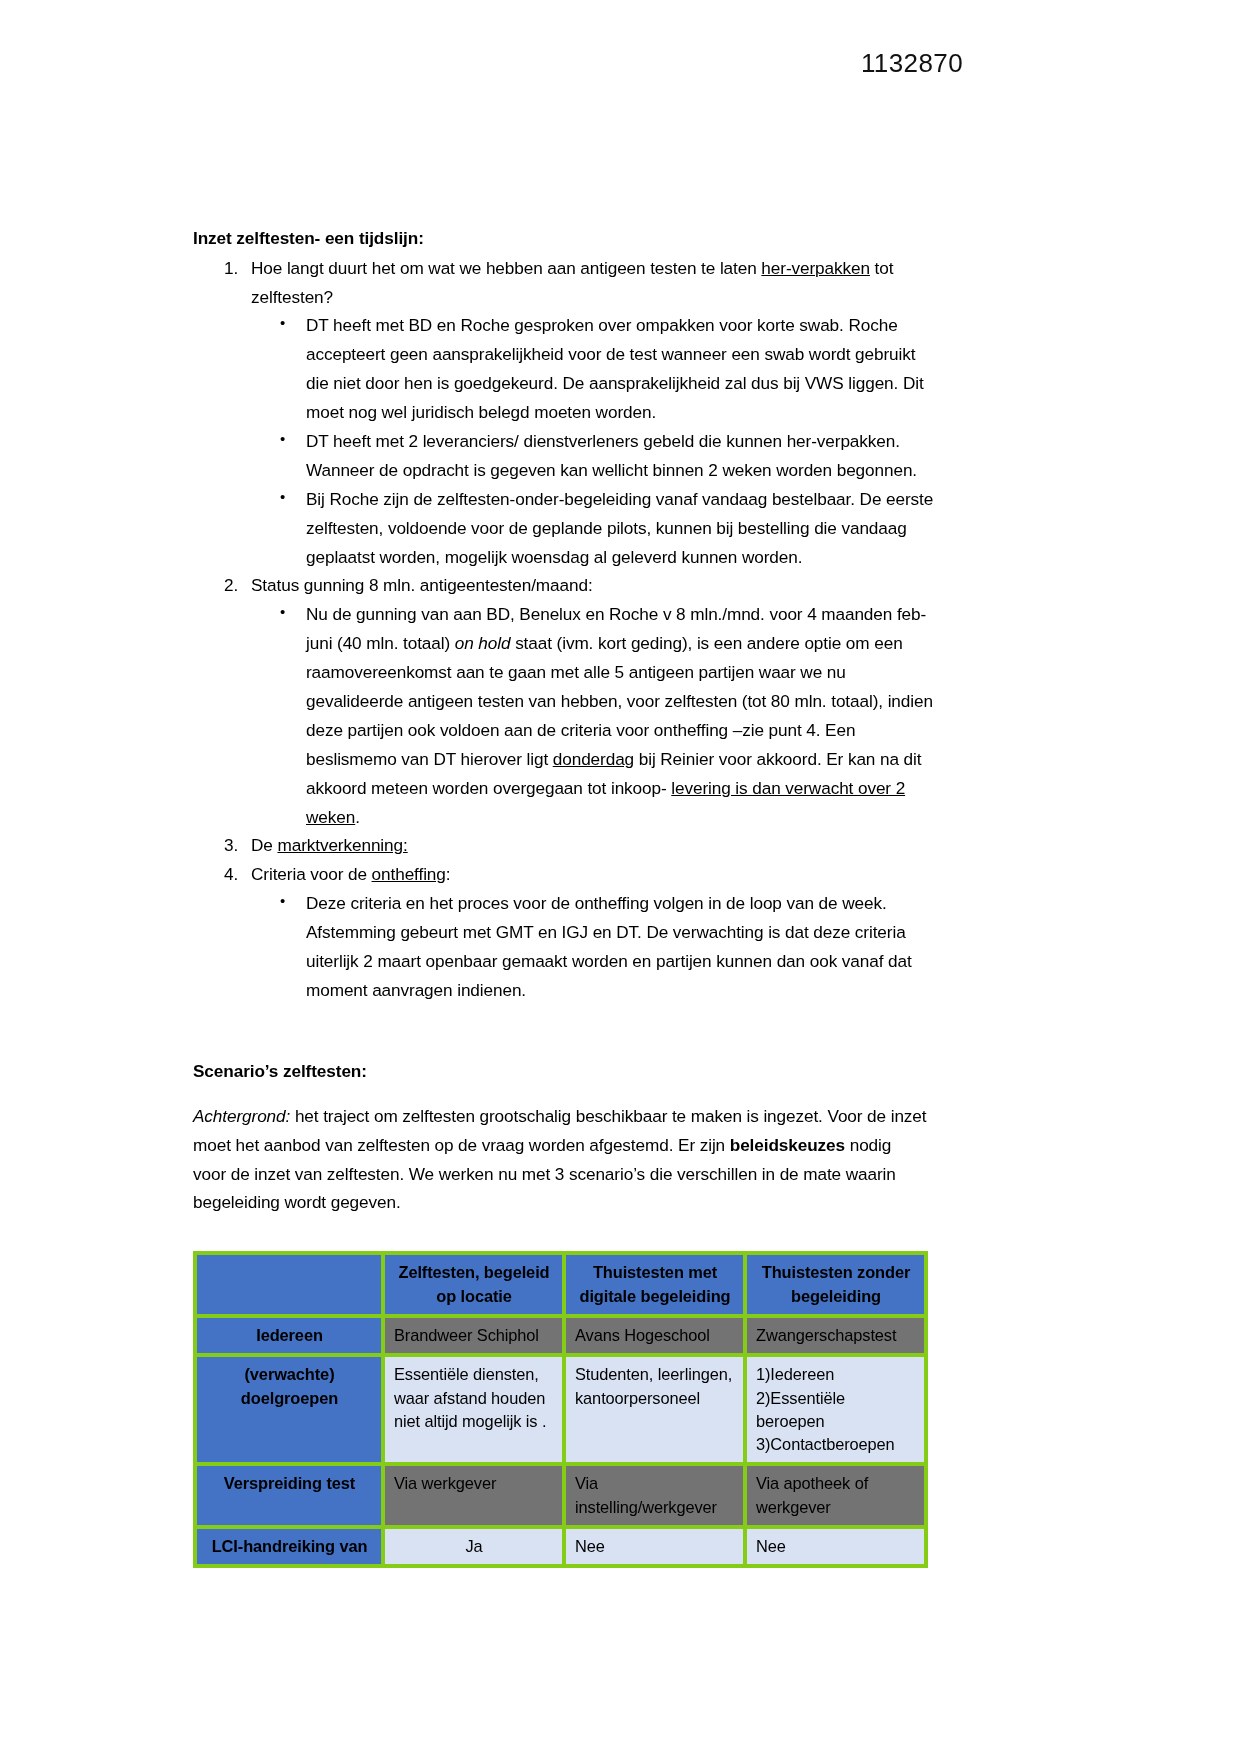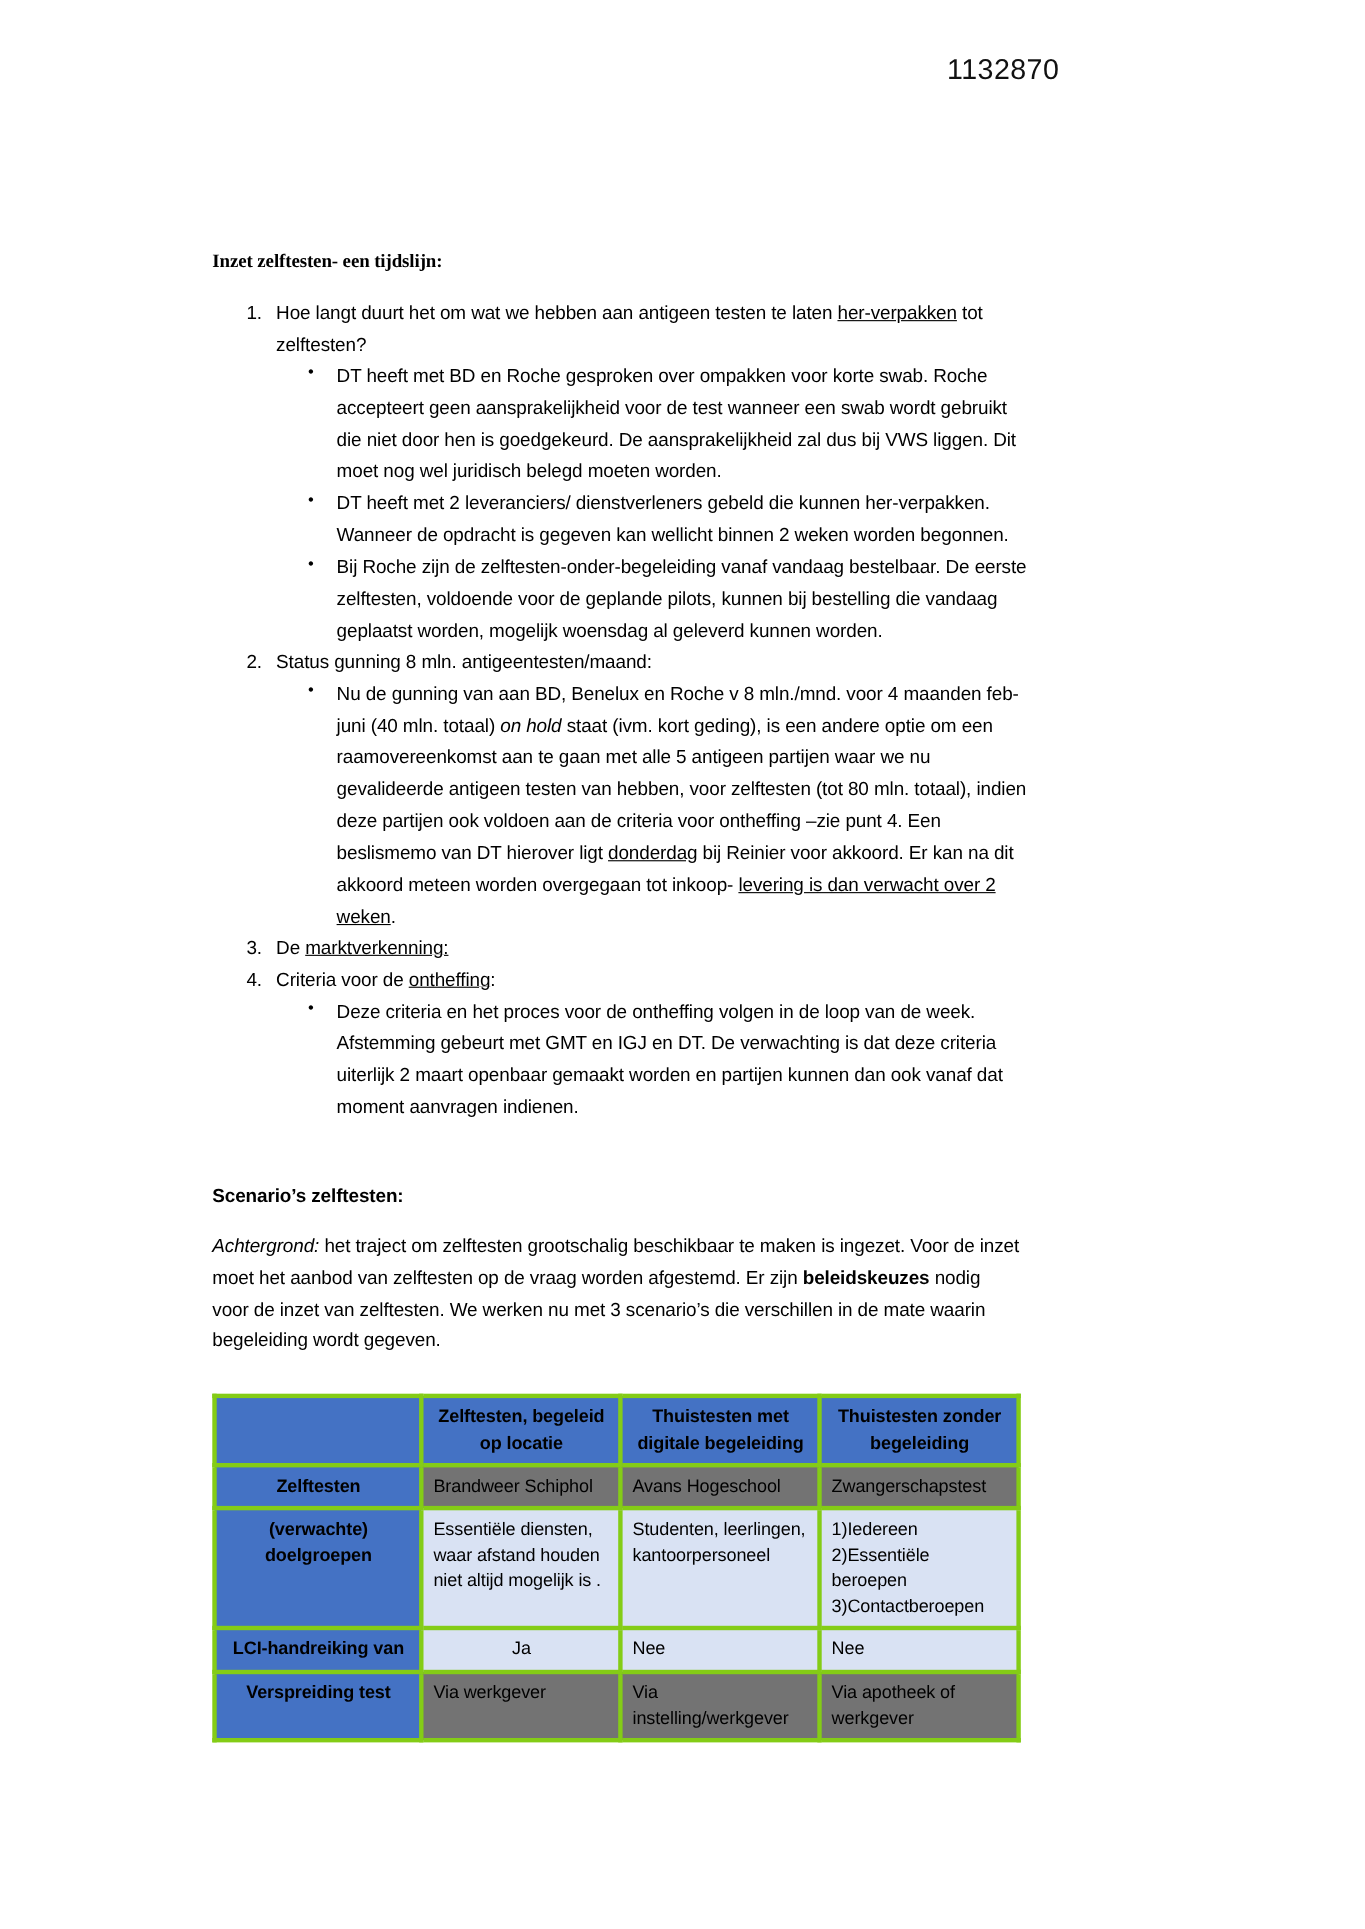--- a/index.html
+++ b/index.html
@@ -30,23 +30,22 @@
   .content {
     position: absolute;
     left: 193px;
     top: 225px;
     width: 745px;
   }
   .heading {
     font-weight: bold;
     font-size: 17.2px;
     line-height: 1.55;
-    margin: 0 0 18px 0;
-    letter-spacing: -0.1px;
-    font-family: Liberation Serif, serif;
+    margin: 0 0 2px 0;
+    letter-spacing: -0.1px;
   }
   ol.num-list {
     margin: 0;
     padding: 0;
     list-style: none;
     counter-reset: numitem;
   }
   ol.num-list > li {
     position: relative;
     padding-left: 58px;
@@ -199,42 +198,42 @@
           <col class="col-d">
       </colgroup>
       <tbody>
         <tr>
           <td class="th-blue"></td>
           <td class="th-blue">Zelftesten, begeleid op locatie</td>
           <td class="th-blue">Thuistesten met digitale begeleiding</td>
           <td class="th-blue">Thuistesten zonder begeleiding</td>
         </tr>
         <tr>
-          <td class="rowhead">Zelftesten</td>
+          <td class="rowhead">Iedereen</td>
           <td class="cell-mid">Brandweer Schiphol</td>
           <td class="cell-mid">Avans Hogeschool</td>
           <td class="cell-mid">Zwangerschapstest</td>
         </tr>
         <tr>
           <td class="rowhead tall-pad">(verwachte) doelgroepen</td>
           <td class="cell-light tall-pad">Essentiële diensten, waar afstand houden niet altijd mogelijk is .</td>
           <td class="cell-light tall-pad">Studenten, leerlingen, kantoorpersoneel</td>
           <td class="cell-light tall-pad" style="white-space: pre-line;">1)Iedereen
 2)Essentiële beroepen
 3)Contactberoepen</td>
         </tr>
         <tr>
+          <td class="rowhead">Verspreiding test</td>
+          <td class="cell-mid">Via werkgever</td>
+          <td class="cell-mid">Via instelling/werkgever</td>
+          <td class="cell-mid">Via apotheek of werkgever</td>
+        </tr>
+        <tr>
           <td class="rowhead">LCI-handreiking van</td>
           <td class="cell-light cell-center">Ja</td>
           <td class="cell-light">Nee</td>
           <td class="cell-light">Nee</td>
         </tr>
-        <tr>
-          <td class="rowhead">Verspreiding test</td>
-          <td class="cell-mid">Via werkgever</td>
-          <td class="cell-mid">Via instelling/werkgever</td>
-          <td class="cell-mid">Via apotheek of werkgever</td>
-        </tr>
       </tbody>
     </table>
 
   </div>
 </div>
 
 </body></html>

